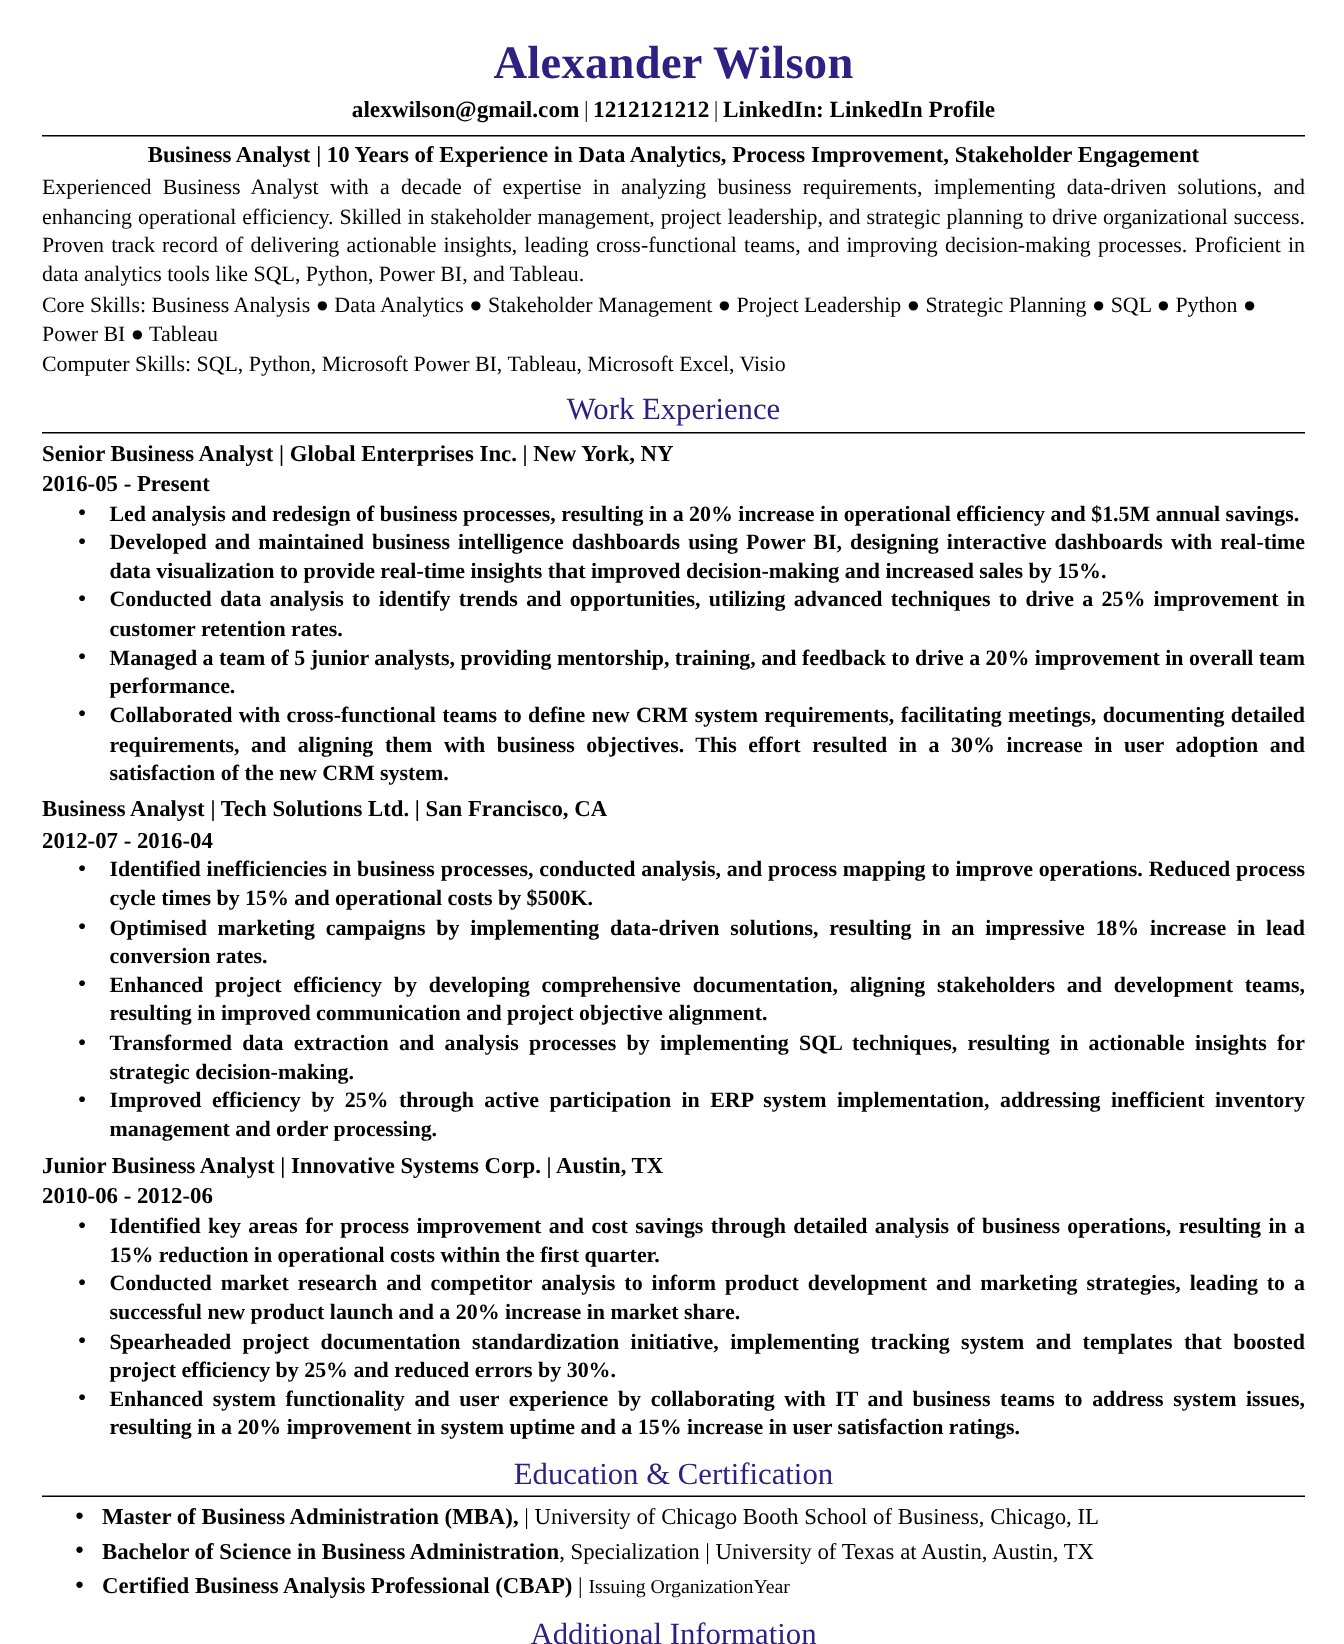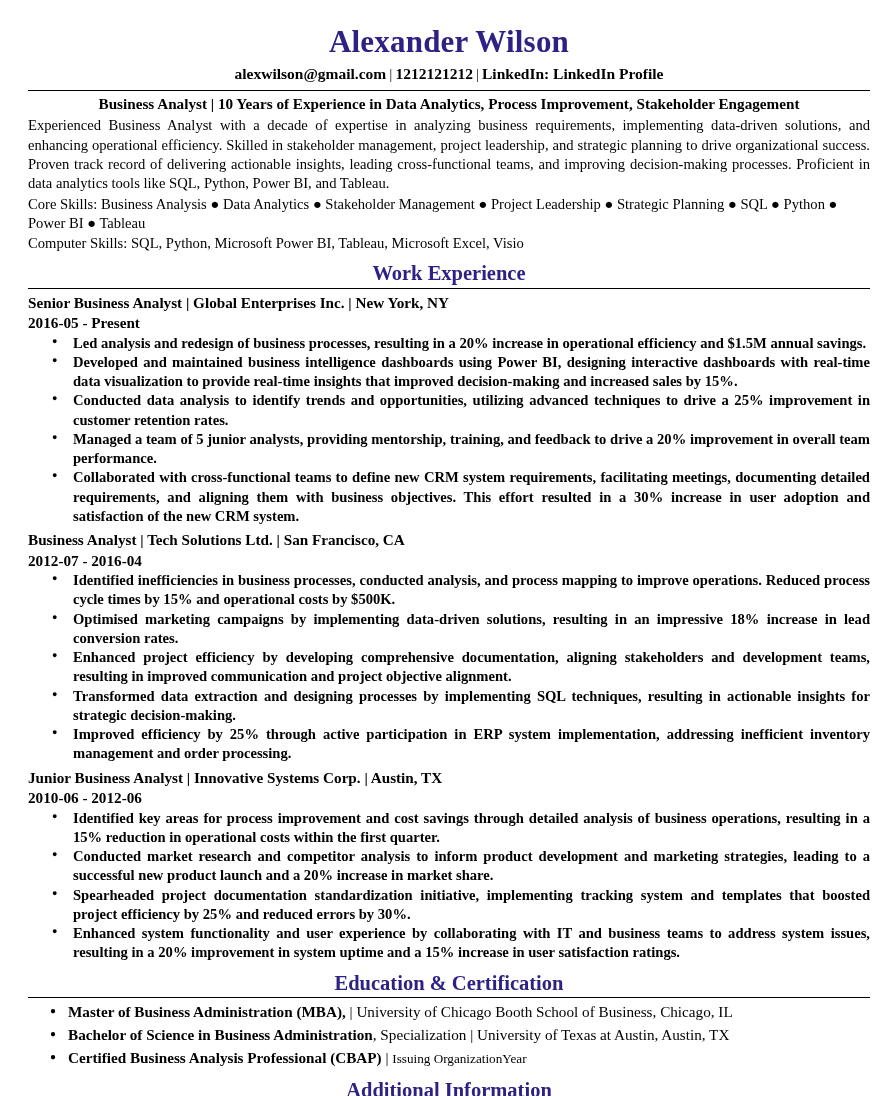--- a/index.html
+++ b/index.html
@@ -75,21 +75,21 @@
     margin: 0;
     text-align: left;
   }
   .skills-line b { font-weight: normal; }
 
   
   .section-head {
     text-align: center;
     color: #2e2184;
     font-size: 20.5px;
-    font-weight: bold;
+    font-weight: normal;
     line-height: 1.2;
     margin: 8px 0 2px 0;
   }
 
   
   .job-head {
     display: flex;
     justify-content: space-between;
     align-items: baseline;
     font-size: 15.2px;
@@ -219,21 +219,21 @@
     <li>
         <span>Identified inefficiencies in business processes, conducted analysis, and process mapping to improve operations. Reduced process cycle times by 15% and operational costs by $500K.</span>
       </li>
     <li>
         <span>Optimised marketing campaigns by implementing data-driven solutions, resulting in an impressive 18% increase in lead conversion rates.</span>
       </li>
     <li>
         <span>Enhanced project efficiency by developing comprehensive documentation, aligning stakeholders and development teams, resulting in improved communication and project objective alignment.</span>
       </li>
     <li>
-        <span>Transformed data extraction and designing processes by implementing SQL techniques, resulting in actionable insights for strategic decision-making.</span>
+        <span>Transformed data extraction and analysis processes by implementing SQL techniques, resulting in actionable insights for strategic decision-making.</span>
       </li>
     <li>
         <span>Improved efficiency by 25% through active participation in ERP system implementation, addressing inefficient inventory management and order processing.</span>
       </li>
   </ul>
 
   <div class="job-head">
     <span class="job-title-line">Junior Business Analyst | Innovative Systems Corp. | Austin, TX</span>
     <span class="job-dates">2010-06 - 2012-06</span>
   </div>

